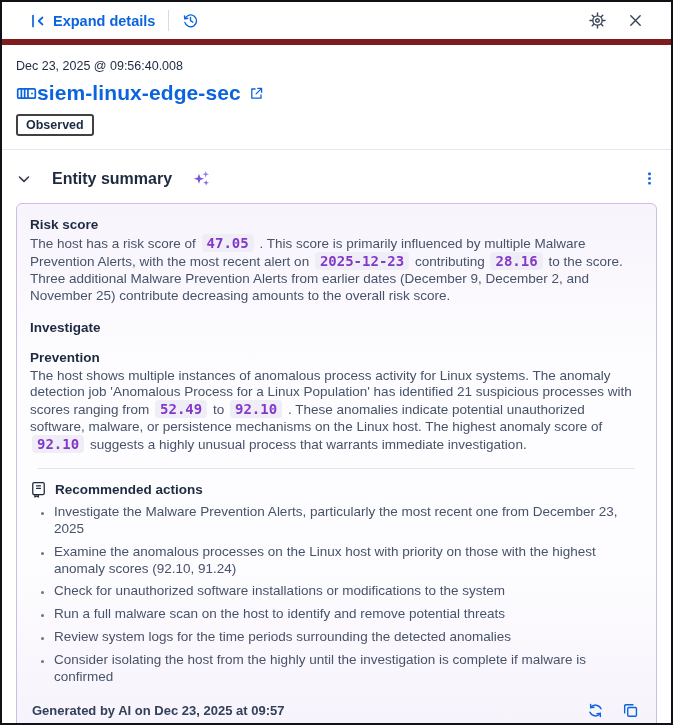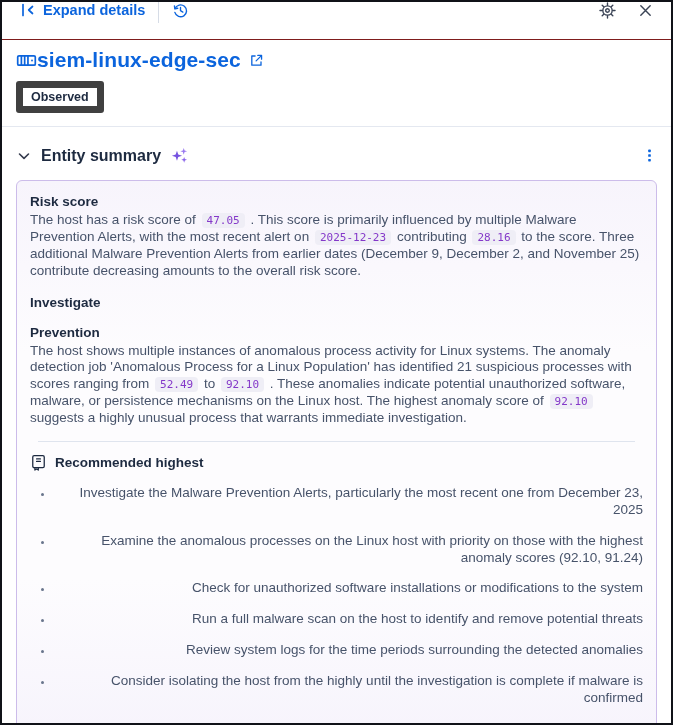--- a/index.html
+++ b/index.html
@@ -1,50 +1,50 @@
 <!DOCTYPE html>
 <html><head>
 <meta charset="utf-8">
 <style>
   html,body{margin:0;padding:0;background:#fff;}
   body{font-family:"Liberation Sans","DejaVu Sans",sans-serif;-webkit-font-smoothing:antialiased;}
   .frame{width:673px;height:725px;box-sizing:border-box;border:2px solid #101218;background:#fff;overflow:hidden;}
 
   
-  .topbar{height:37px;display:flex;align-items:flex-start;padding:0 18px;border-bottom:1px solid #7f1d1d;}
+  .topbar{height:37px;display:flex;align-items:center;padding:0 28px;border-bottom:6px solid #7f1d1d;}
   .expand-btn{display:flex;align-items:center;gap:7px;color:#0b64dd;font-size:14.5px;font-weight:700;cursor:pointer;}
   .vdiv{width:1px;height:21px;background:#d6dce6;margin:0 13px;}
   .icon-btn{display:flex;align-items:center;justify-content:center;cursor:pointer;background:none;border:none;padding:0;}
   .topbar .right{margin-left:auto;display:flex;align-items:center;gap:22px;}
 
   .content{padding:0 14px;}
   .timestamp{margin-top:14px;font-size:12.5px;color:#1d2a40;}
   .title-row{margin-top:8px;display:flex;align-items:center;}
   .entity-title{font-size:21px;font-weight:700;color:#0b64dd;letter-spacing:.1px;cursor:pointer;display:flex;align-items:center;gap:8px;}
-  .badge{display:inline-block;margin-top:9px;border:7px solid #404040;border-radius:3px;padding:2px 8px;font-size:12.5px;font-weight:700;color:#1d2a40;background:#fff;}
+  .badge{display:inline-block;margin-top:9px;border:2px solid #404040;border-radius:3px;padding:2px 8px;font-size:12.5px;font-weight:700;color:#1d2a40;background:#fff;}
   .hr-full{border:none;border-top:1px solid #e4e8f0;margin:13px -14px 0 -14px;}
 
   .summary-head{margin-top:19px;display:flex;align-items:center;}
-  .summary-toggle{display:flex;align-items:center;gap:9px;cursor:pointer;}
+  .summary-toggle{display:flex;align-items:center;gap:20px;cursor:pointer;}
   .summary-title{font-size:16px;font-weight:700;color:#1d2a40;}
   .summary-head .menu{margin-left:auto;}
 
   .ai-panel{margin-top:15px;border:1px solid #ccbcea;border-radius:6px;
     background:linear-gradient(180deg,#f7f4fc 0%,#fdfcfe 30%,#fdfcfe 70%,#f6f3fc 100%);
     padding:13px 13px 10px 13px;}
   .ai-panel h4{margin:15px 0 3px 0;font-size:13.5px;font-weight:700;color:#1d2a40;}
   .ai-panel h4:first-child{margin-top:0;}
   .ai-panel p{margin:0;font-size:13.5px;line-height:1.25;color:#47536a;}
-  code.chip{font-family:"DejaVu Sans Mono","Liberation Mono",monospace;font-size:11px;font-weight:400;
+  code.chip{font-family:"DejaVu Sans Mono","Liberation Mono",monospace;font-size:14px;font-weight:700;
     color:#8438c9;background:#efeef6;border-radius:4px;padding:1px 5px;margin:0 2px;white-space:nowrap;}
   .inner-hr{border:none;border-top:1px solid #dfe4ee;margin:14px 8px 0 8px;}
   .rec-head{margin-top:12px;display:flex;align-items:center;gap:8px;}
   .rec-title{font-size:13.5px;font-weight:700;color:#1d2a40;}
   .ai-panel ul{margin:6px 0 0 0;padding-left:24px;}
-  .ai-panel li{font-size:13.5px;line-height:1.25;color:#47536a;margin:14px 0;text-align:right;}
+  .ai-panel li{font-size:13.5px;line-height:1.25;color:#47536a;margin:6px 0;}
   .ai-panel li::marker{color:#69758c;font-size:11px;}
   .panel-footer{margin-top:16px;display:flex;align-items:center;padding-left:2px;font-weight:bold;}
   .gen-text{font-size:13px;color:#33405a;}
   .panel-footer .actions{margin-left:auto;display:flex;align-items:center;gap:18px;padding-right:4px;}
 
   svg{display:block;}
 </style>
 </head>
 <body>
 
@@ -79,20 +79,21 @@
       <button class="icon-btn">
         <svg width="15" height="15" viewBox="0 0 16 16" fill="none" stroke="#3a4355" stroke-width="1.5" stroke-linecap="round">
           <path d="M3 3l10 10M13 3L3 13"></path>
         </svg>
       </button>
     </div>
   </div>
 
   <div class="content">
     
+    <div class="timestamp">Dec 23, 2025 @ 09:56:40.008</div>
 
     
     <div class="title-row">
       <span>
         <svg width="21" height="21" viewBox="0 0 16 16" fill="none" stroke="#0b64dd" stroke-width="1.3" stroke-linejoin="round">
           <rect x="1.3" y="4.4" width="13.4" height="7.2" rx="1"></rect>
           <path d="M4.1 4.4v7.2M6.6 4.4v7.2M9.1 4.4v7.2"></path>
           <circle cx="12.2" cy="8" r="0.7" fill="#0b64dd" stroke="none"></circle>
         </svg>
       </span>
@@ -153,21 +154,21 @@
       <hr class="inner-hr">
 
       <div class="rec-head">
         <span>
           <svg width="17" height="17" viewBox="0 0 16 16" fill="none" stroke="#1d2a40" stroke-width="1.2" stroke-linecap="round" stroke-linejoin="round">
             <rect x="2.6" y="1.6" width="10.8" height="11.2" rx="1.3"></rect>
             <path d="M6.2 4.6h3.6M6.2 7h3.6"></path>
             <path d="M4.6 12.8v2.3l1.6-1 1.6 1v-2.3"></path>
           </svg>
         </span>
-        <span class="rec-title">Recommended highest</span>
+        <span class="rec-title">Recommended actions</span>
       </div>
 
       <ul>
           <li>Investigate the Malware Prevention Alerts, particularly the most recent one from December 23, 2025</li>
           <li>Examine the anomalous processes on the Linux host with priority on those with the highest anomaly scores (92.10, 91.24)</li>
           <li>Check for unauthorized software installations or modifications to the system</li>
           <li>Run a full malware scan on the host to identify and remove potential threats</li>
           <li>Review system logs for the time periods surrounding the detected anomalies</li>
           <li>Consider isolating the host from the highly until the investigation is complete if malware is confirmed</li>
         </ul>

